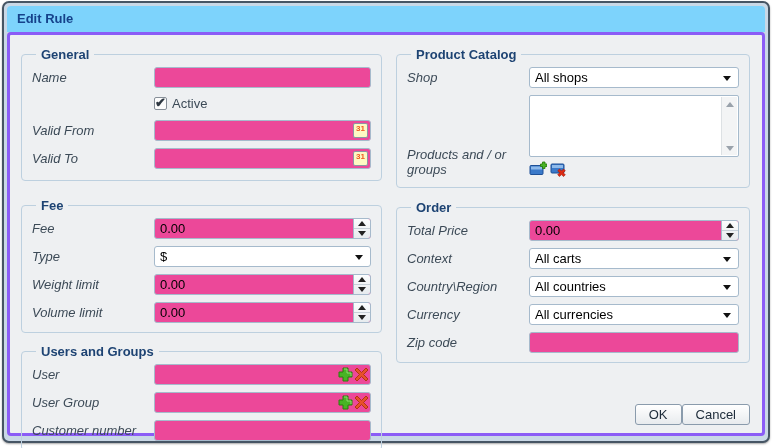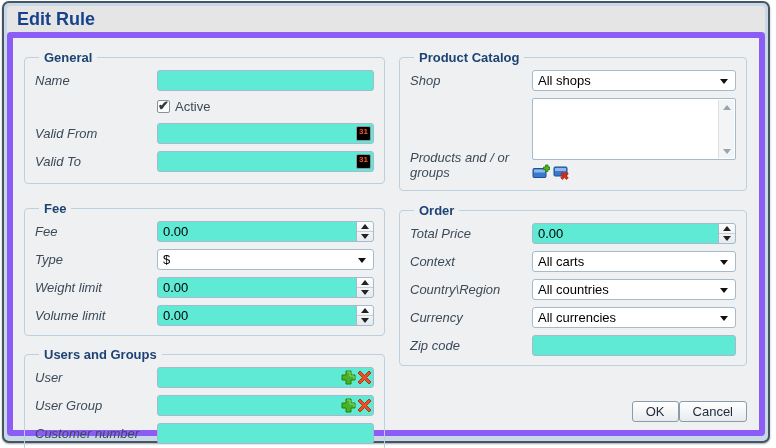--- a/index.html
+++ b/index.html
@@ -2,43 +2,43 @@
 <html><head>
 <meta charset="utf-8">
 <style>
   html,body{margin:0;padding:0;background:#ffffff;width:776px;height:448px;
     font-family:"Liberation Sans",sans-serif;font-size:13px;color:#3c4a57;}
   *{box-sizing:border-box;}
 
   .dialog{position:absolute;left:2px;top:1px;width:768px;height:442px;
     border:2px solid #465564;border-radius:7px;background:#c9d8e6;padding:3px;
     box-shadow:0 1px 2px rgba(0,0,0,.35);}
-  .titlebar{height:26px;line-height:26px;padding-left:10px;background:#e5e5e5;
-    font-weight:bold;font-size:18px;color:#15428b;border-radius:4px 4px 0 0;}
-  .content{position:relative;height:404px;background:#eef0f2;border:6px solid #8b5cf6;
+  .titlebar{height:26px;line-height:26px;padding-left:10px;background:#7dd3fc;
+    font-weight:bold;font-size:13px;color:#15428b;border-radius:4px 4px 0 0;}
+  .content{position:relative;height:404px;background:#eef0f2;border:3px solid #8b5cf6;
     border-radius:4px;padding:12px 12px 8px 11px;}
 
   .cols{display:flex;align-items:flex-start;}
   .col-left{flex:none;width:361px;margin-right:14px;}
   .col-right{flex:1;}
 
   fieldset{border:1px solid #bdd0df;border-radius:4px;margin:0 0 14px 0;
     padding:5px 10px 8px 10px;min-width:0;}
   fieldset.last{margin-bottom:0;}
   legend{font-weight:bold;color:#1d4373;padding:0 5px;margin-left:4px;font-size:13px;}
 
   .row{display:flex;align-items:center;margin-bottom:7px;}
   .row:last-child{margin-bottom:1px;}
   .row > label{flex:none;width:122px;color:#3c4a57;line-height:15px;font-style:italic;}
   .row.top{align-items:flex-end;}
   .ctl{flex:1;position:relative;height:21px;min-width:0;}
   .ctl.tall{height:auto;}
 
   .tinput{width:100%;height:21px;border:1px solid #a6bacc;border-radius:3px;
-    padding:0 5px;font:13px "Liberation Sans",sans-serif;color:#000;background:#5eead4;outline:none;}
+    padding:0 5px;font:13px "Liberation Sans",sans-serif;color:#000;background:#ec4899;outline:none;}
   .tinput.w-spin{padding-right:23px;}
   .tinput.w-cal{padding-right:20px;}
   .tinput.w-icons{padding-right:36px;}
 
   
   .spin-col{position:absolute;right:1px;top:1px;width:17px;height:19px;
     border-left:1px solid #a6bacc;border-radius:0 2px 2px 0;overflow:hidden;
     background:linear-gradient(#fcfdfe,#e7ebee);display:flex;flex-direction:column;}
   .spin-btn{flex:1;display:flex;align-items:center;justify-content:center;cursor:pointer;}
   .spin-btn.up{border-bottom:1px solid #c7d0d8;}
@@ -54,21 +54,21 @@
     border-left:4px solid transparent;border-right:4px solid transparent;border-top:5px solid #111;}
 
   
   .cbrow{height:16px;display:flex;align-items:center;}
   .checkbox{width:13px;height:13px;border:1px solid #878f98;border-radius:2px;background:#fcfcfc;
     position:relative;display:inline-block;margin-right:5px;cursor:pointer;}
   .checkbox .check{position:absolute;left:0px;top:-3px;font-size:13px;color:#2e3842;font-weight:bold;}
 
   
   .cal-icon{position:absolute;right:3px;top:3px;width:15px;height:15px;border:1px solid #8a97a3;
-    border-radius:2px;background:#000000;overflow:hidden;cursor:pointer;}
+    border-radius:2px;background:#fef9c3;overflow:hidden;cursor:pointer;}
   .cal-top{height:4px;background:linear-gradient(#ececec,#cfcfcf);border-bottom:1px solid #b7bcc1;}
   .cal-day{display:block;text-align:center;font-size:8px;line-height:9px;font-weight:bold;color:#f05a1e;}
 
   
   .in-icons{position:absolute;right:2px;top:3px;display:flex;gap:1px;}
   .in-icons svg{display:block;cursor:pointer;}
 
   
   .listbox{position:relative;height:62px;width:100%;background:#fff;border:1px solid #a6bacc;
     border-radius:2px;}

